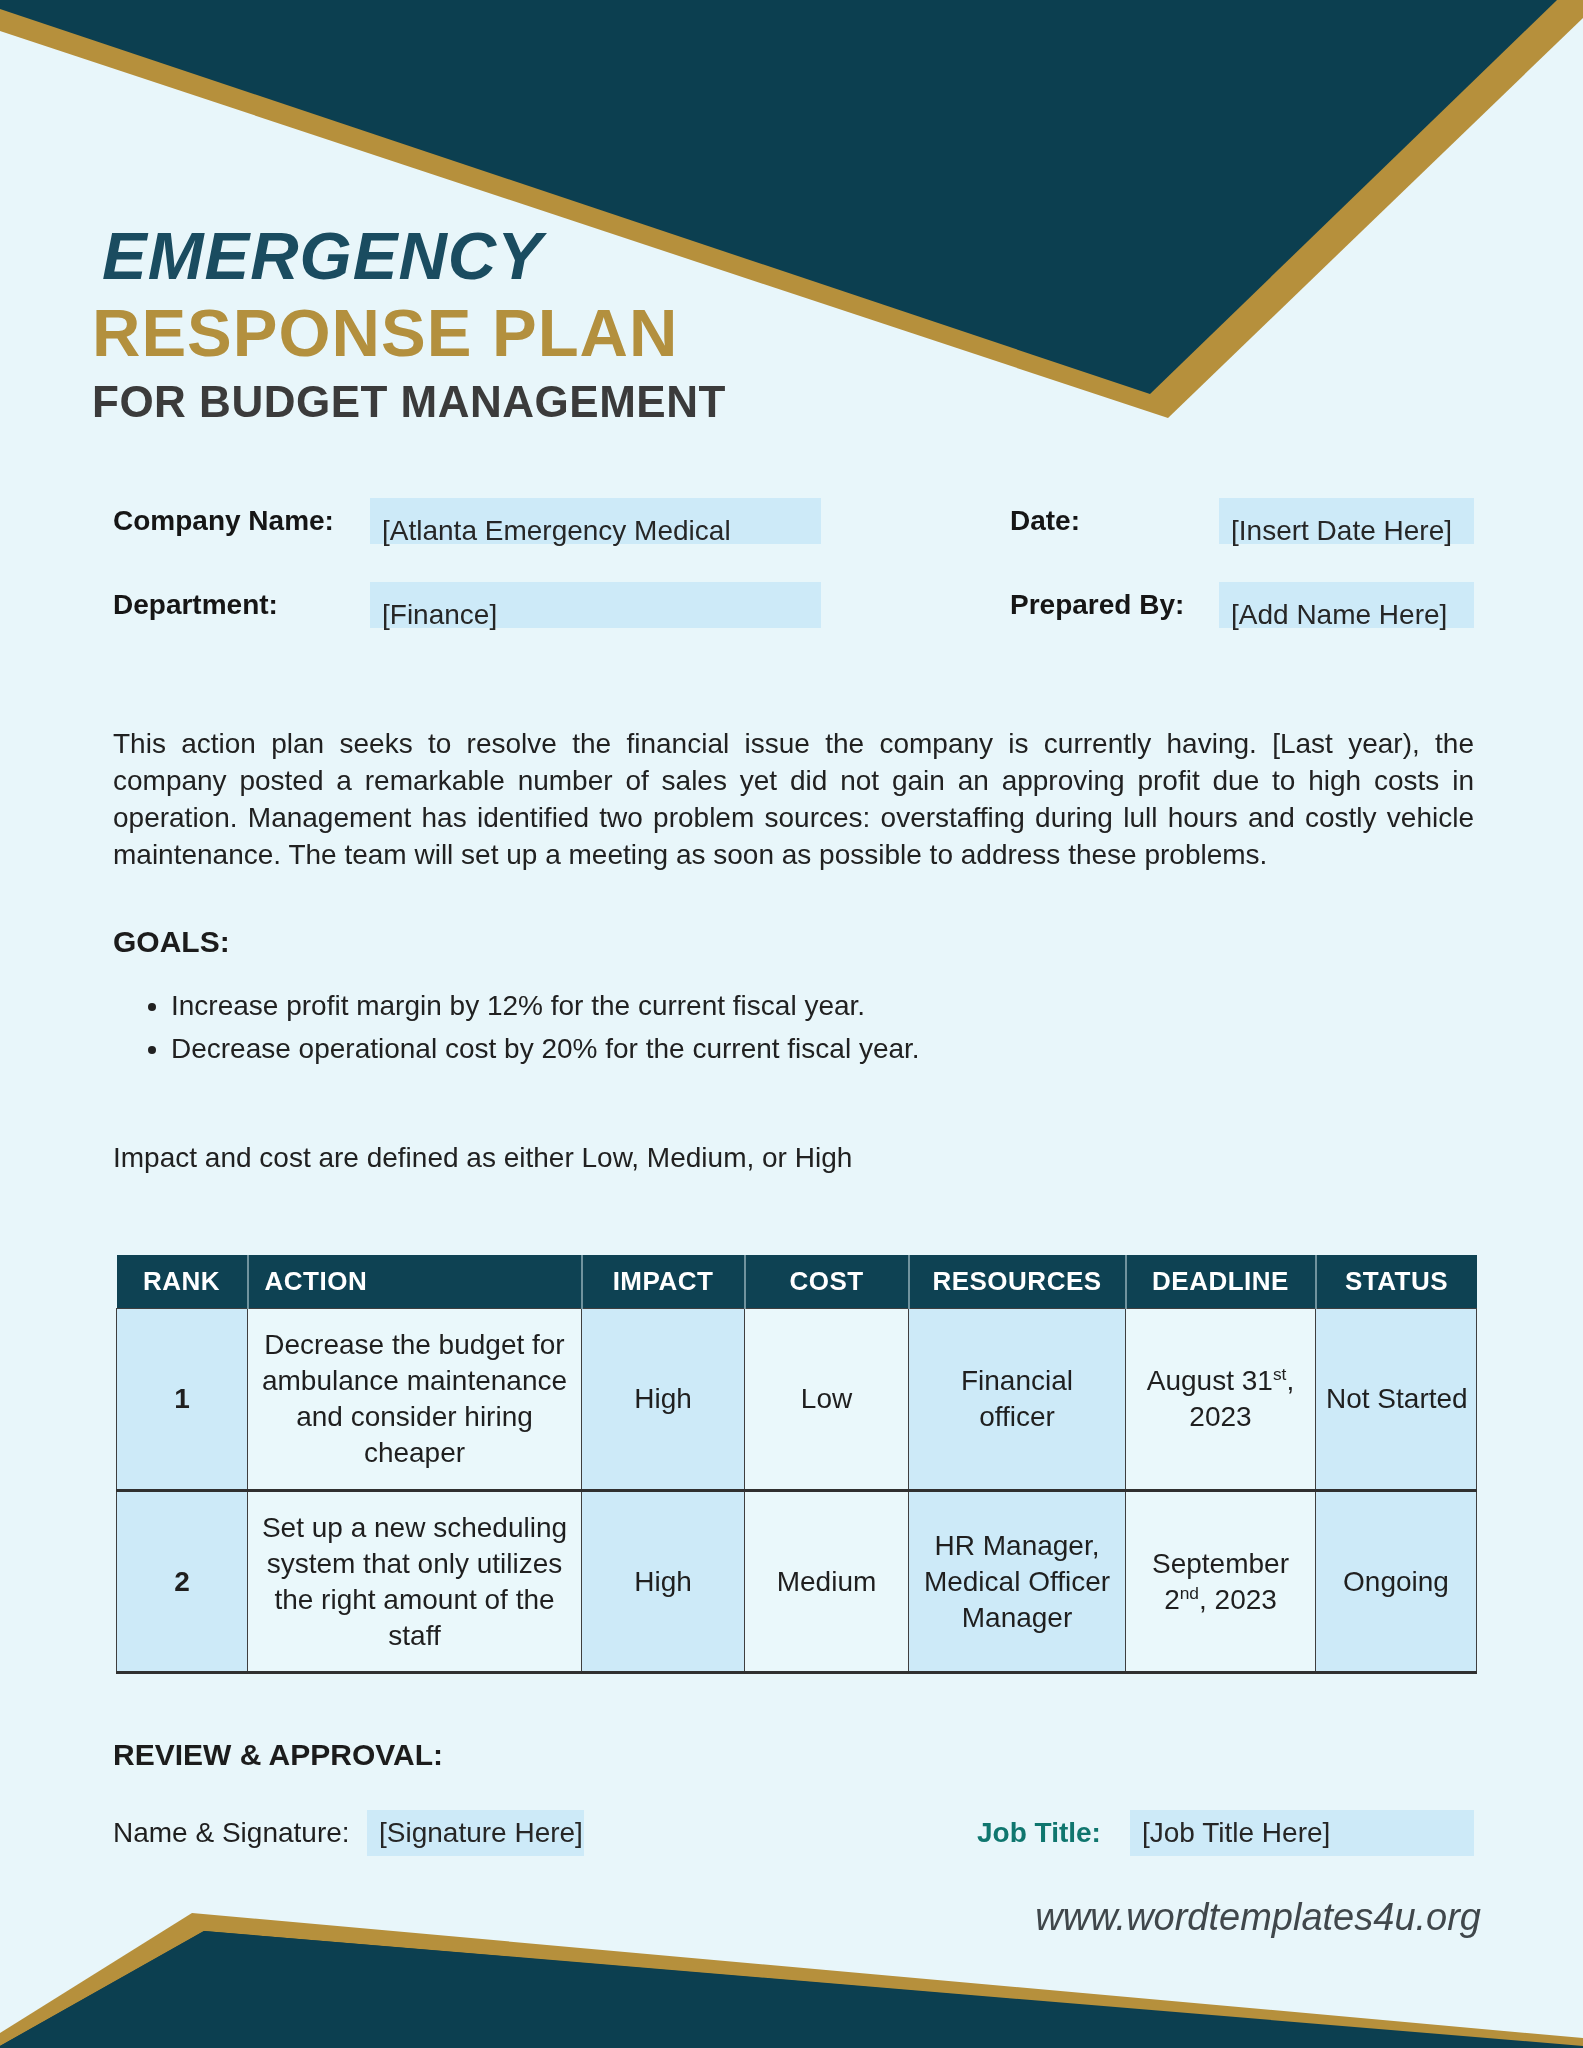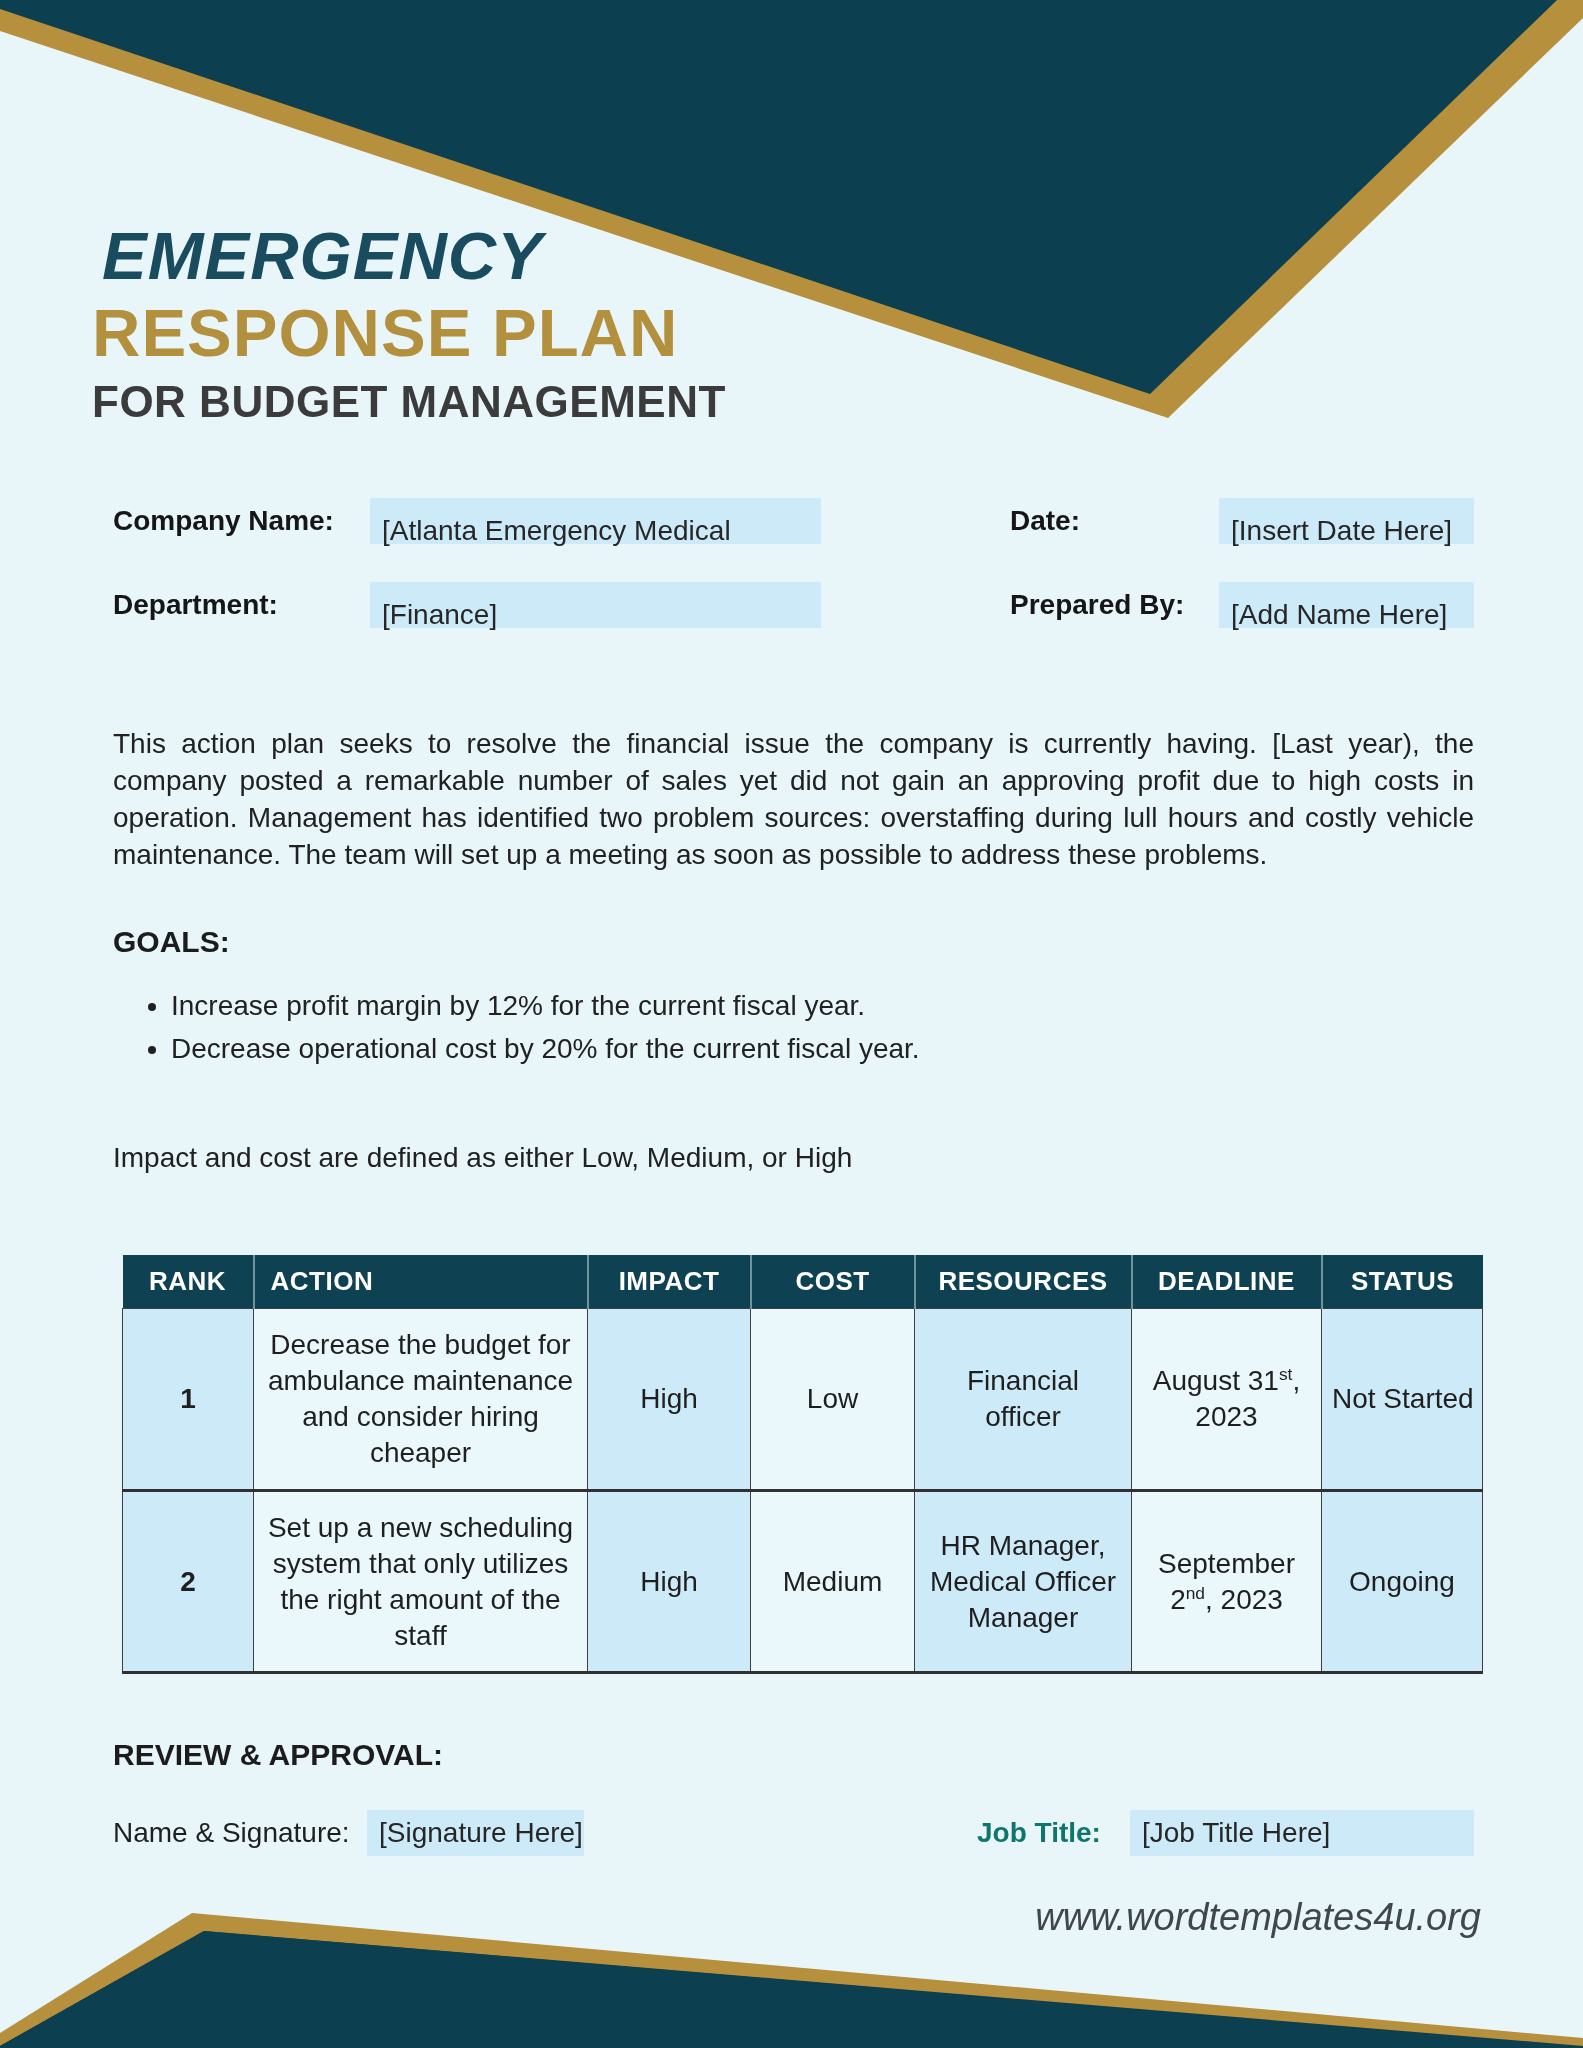--- a/index.html
+++ b/index.html
@@ -40,21 +40,21 @@
   .section-heading{font-weight:700;font-size:30px;color:#1c1c1c;margin:0;}
   .section-intro{position:absolute;left:113px;top:698px;width:1361px;}
   .section-intro p{margin:27px 0 0 0;font-size:28px;line-height:37px;text-align:justify;color:#212121;}
   .section-goals{position:absolute;left:113px;top:925px;width:1361px;}
   .section-goals ul{margin:28px 0 16px 0;padding-left:58px;}
   .section-goals li{font-size:28px;line-height:37px;margin-bottom:6px;color:#212121;}
   .section-plans{position:absolute;left:113px;top:1112px;width:1361px;}
   .section-plans .plans-note{margin:30px 0 0 0;font-size:28px;color:#212121;}
 
   
-  .action-table{position:absolute;left:122px;top:1255px;width:1360px;border-collapse:collapse;table-layout:fixed;padding-left:8px;}
+  .action-table{position:absolute;left:116px;top:1255px;width:1360px;border-collapse:collapse;table-layout:fixed;padding-left:8px;}
   .action-table th{
     background:#0e4253;color:#ffffff;font-weight:700;font-size:26px;
     height:53px;text-align:center;padding:0 10px;letter-spacing:0.5px;
   }
   .action-table th+th{border-left:2px solid rgba(232,246,250,0.45);}
   .action-table th.h-action{text-align:left;padding-left:16px;}
   .action-table td{
     font-size:28px;line-height:36px;text-align:center;vertical-align:middle;
     height:182px;padding:12px 10px;box-sizing:border-box;
     border-left:1px solid #3f3f3f;border-bottom:3px solid #303030;color:#1f1f1f;

